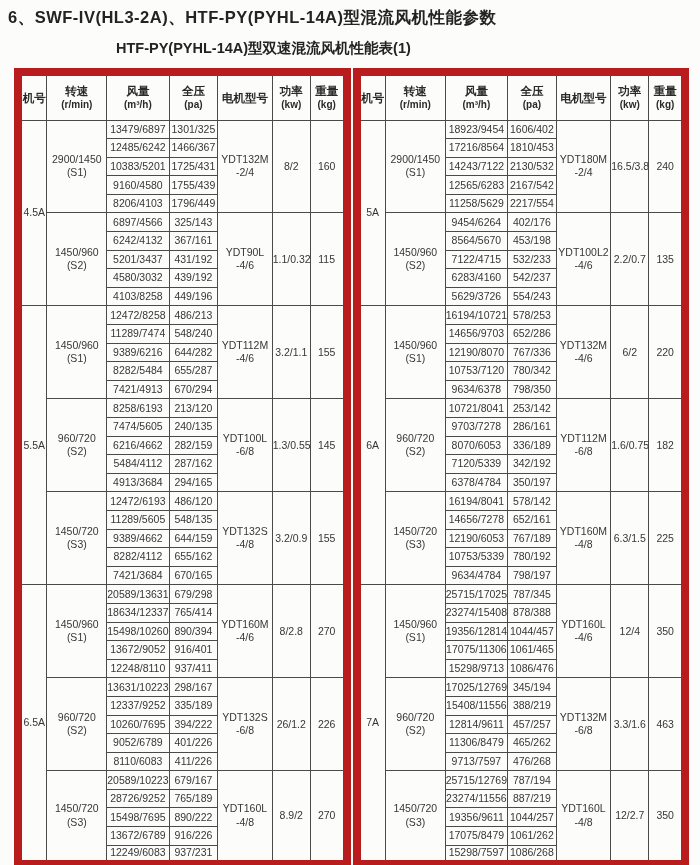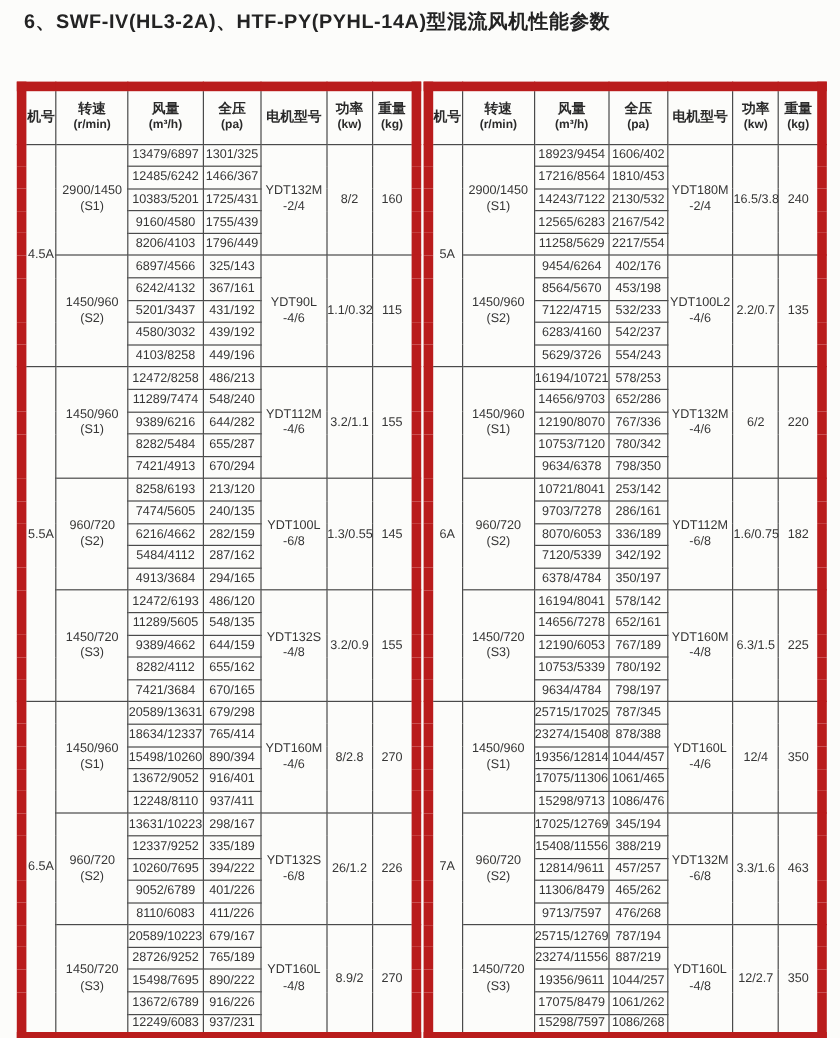--- a/index.html
+++ b/index.html
@@ -3,21 +3,21 @@
 <meta charset="utf-8">
 <style>
   html,body{margin:0;padding:0;background:#d8d8d8;}
   .page{
     width:700px;height:865px;background:#fcfcfa;position:relative;
     font-family:"Liberation Sans","DejaVu Sans",sans-serif;color:#2e2e2e;
     overflow:hidden;box-sizing:border-box;
   }
   .title{
     position:absolute;left:8px;top:7px;font-size:16.5px;font-weight:bold;
-    letter-spacing:0.5px;white-space:nowrap;color:#232323;margin-left:12px;
+    letter-spacing:0.5px;white-space:nowrap;color:#232323;
   }
   .subtitle{
     position:absolute;left:116px;top:39px;font-size:14.5px;font-weight:bold;
     white-space:nowrap;color:#232323;
   }
   .tables{
     position:absolute;top:68px;left:14px;right:11px;bottom:3px;
     display:flex;gap:2px;align-items:flex-start;
   }
   .table-slot{flex:1;min-width:0;}
@@ -35,20 +35,21 @@
   table.perf thead .unit{font-size:10px;font-weight:bold;}
   table.perf tbody tr{height:18.6px;}
   td.machine-cell{font-size:11.5px;margin-top:20px;}
   td.speed-cell div, td.motor-cell div{display:block;}
 </style>
 </head>
 <body>
 
 <div class="page">
   <div class="title">6、SWF-IV(HL3-2A)、HTF-PY(PYHL-14A)型混流风机性能参数</div>
+  <div class="subtitle">HTF-PY(PYHL-14A)型双速混流风机性能表(1)</div>
   <div class="tables">
     <div class="table-slot">
         <table class="perf">
           <colgroup>
             <col style="width: 8.8%;">
             <col style="width: 18.2%;">
             <col style="width: 19%;">
             <col style="width: 14.8%;">
             <col style="width: 16.6%;">
             <col style="width: 11.6%;">

